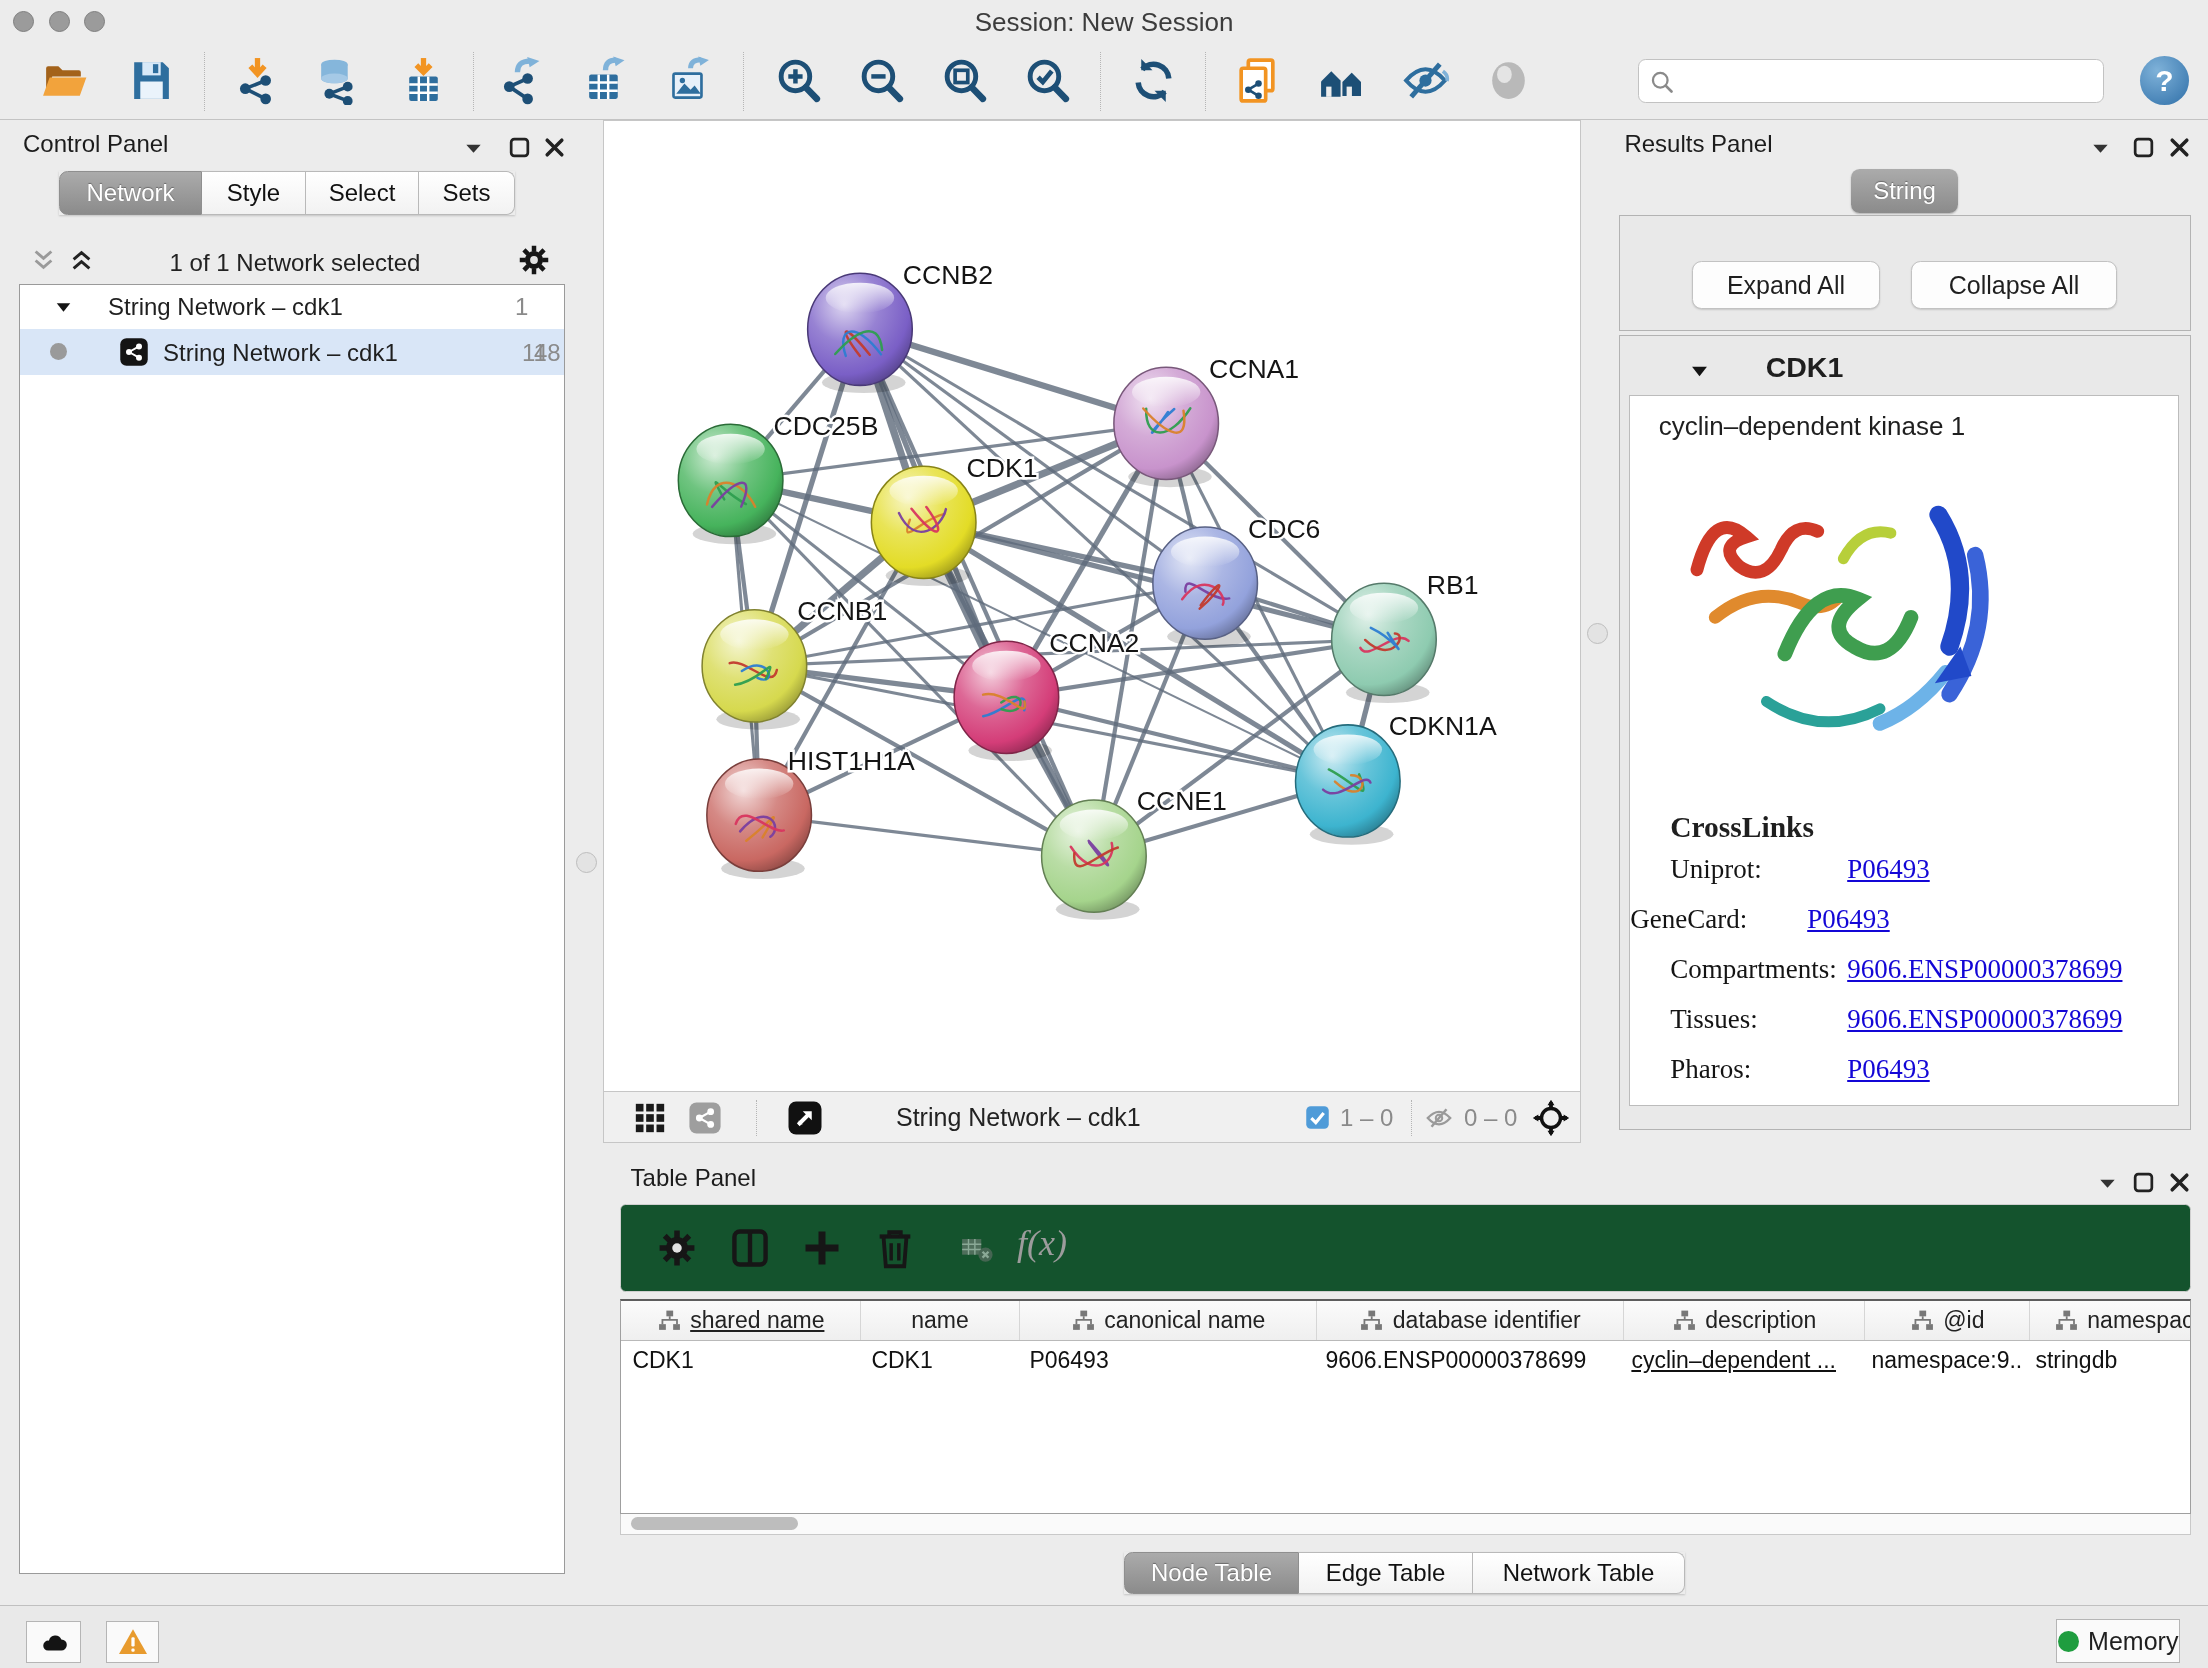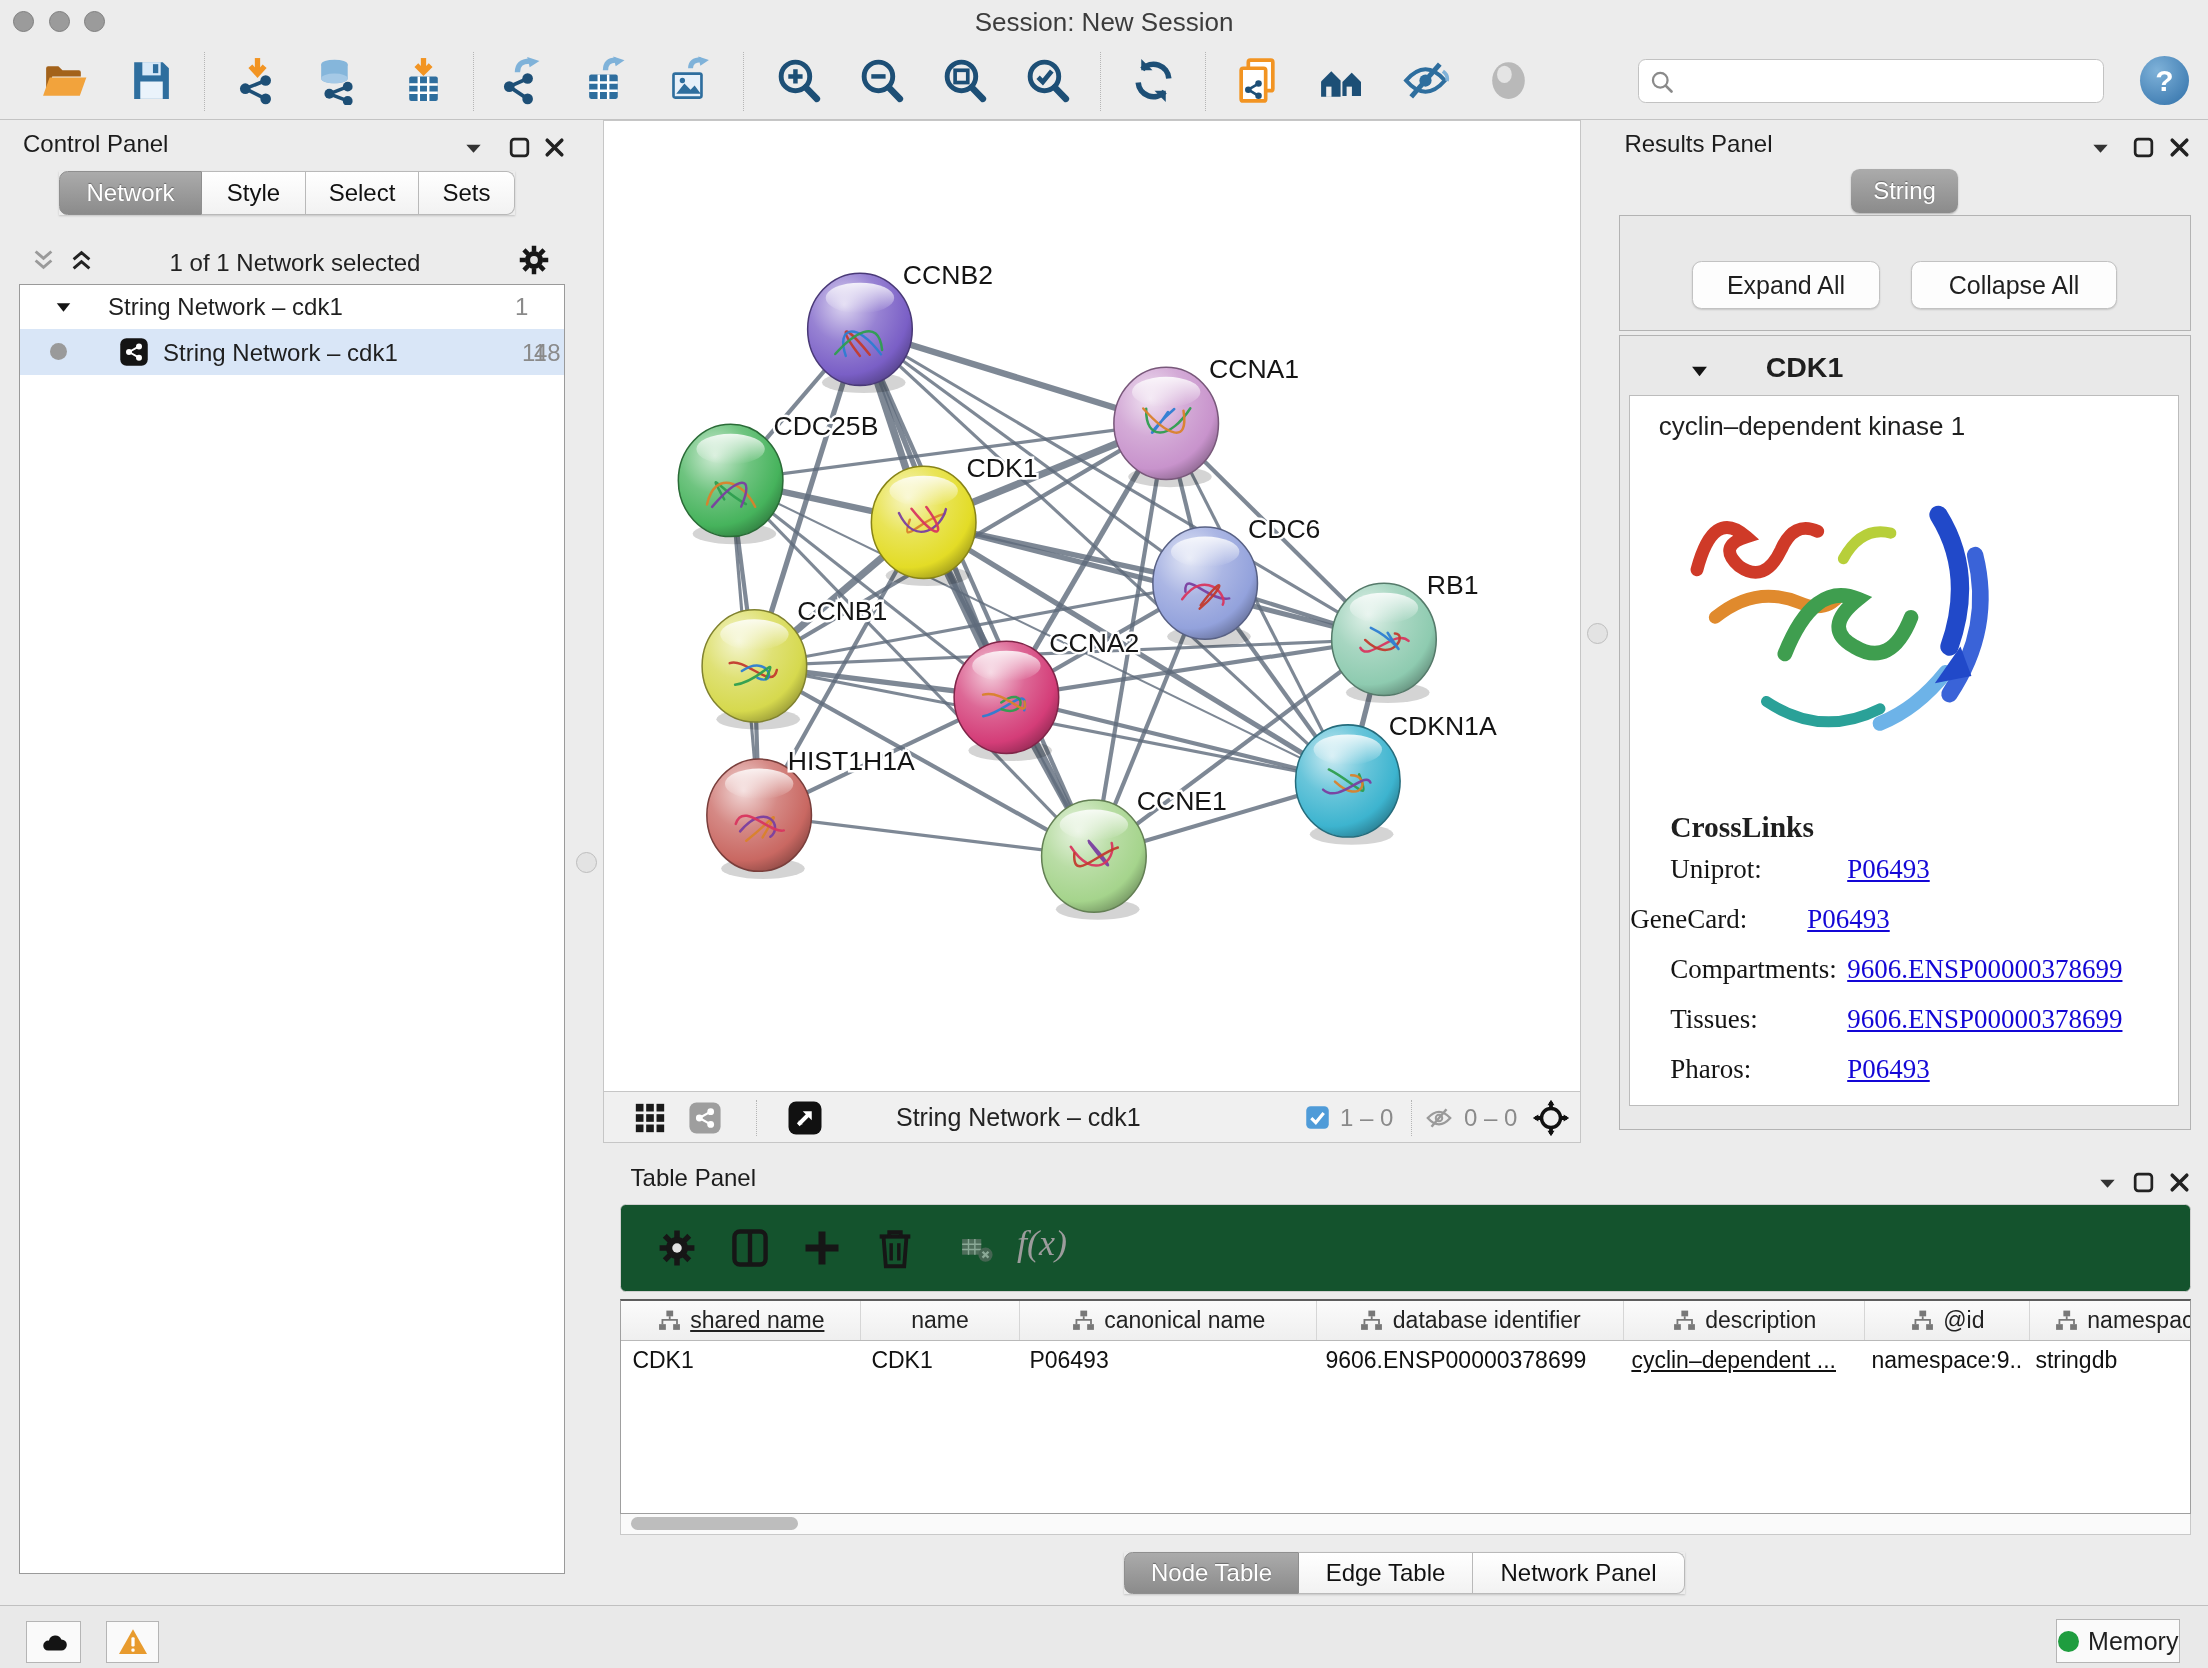--- a/index.html
+++ b/index.html
@@ -796,21 +796,21 @@
         </div>
     </div>
 
     <div class="abs" style="left:17px;top:371px;width:1571px;height:21px;background:#fafafa;border:1px solid #c9c9c9;border-top:none;box-sizing:border-box;">
       <div style="position:absolute;left:9.5px;top:2.9px;width:167px;height:13.3px;border-radius:6.7px;background:#bdbdbd;"></div>
     </div>
 
     <div id="table-tabs" class="seg" style="left:521px;top:409px;height:42px;">
         <div class="t sel" style="width: 173px;">Node Table</div>
         <div class="t" style="width: 173px;">Edge Table</div>
-        <div class="t" style="width: 211px;">Network Panel</div>
+        <div class="t" style="width: 211px;">Network Table</div>
       </div>
   </div>
 
   <div id="statusbar" class="abs" style="left:0;top:1605px;width:2208px;height:63px;background:#e9e9e9;border-top:1px solid #c0c0c0;box-sizing:border-box;">
     <div class="abs" style="left:26px;top:15px;width:55px;height:42px;background:#fafafa;border:1.9px solid #b5b5b5;box-sizing:border-box;display:flex;align-items:center;justify-content:center;">
       <span class="icon-btn" style="position:static;width:32px;height:28.5px;">
           <svg viewBox="0 0 24 24">
             <path d="M7 19a4.2 4.2 0 1 1 .7-8.36A5.6 5.6 0 0 1 18.2 9.6 3.8 3.8 0 0 1 18 19z" fill="#141414"></path>
           </svg>
         </span>

